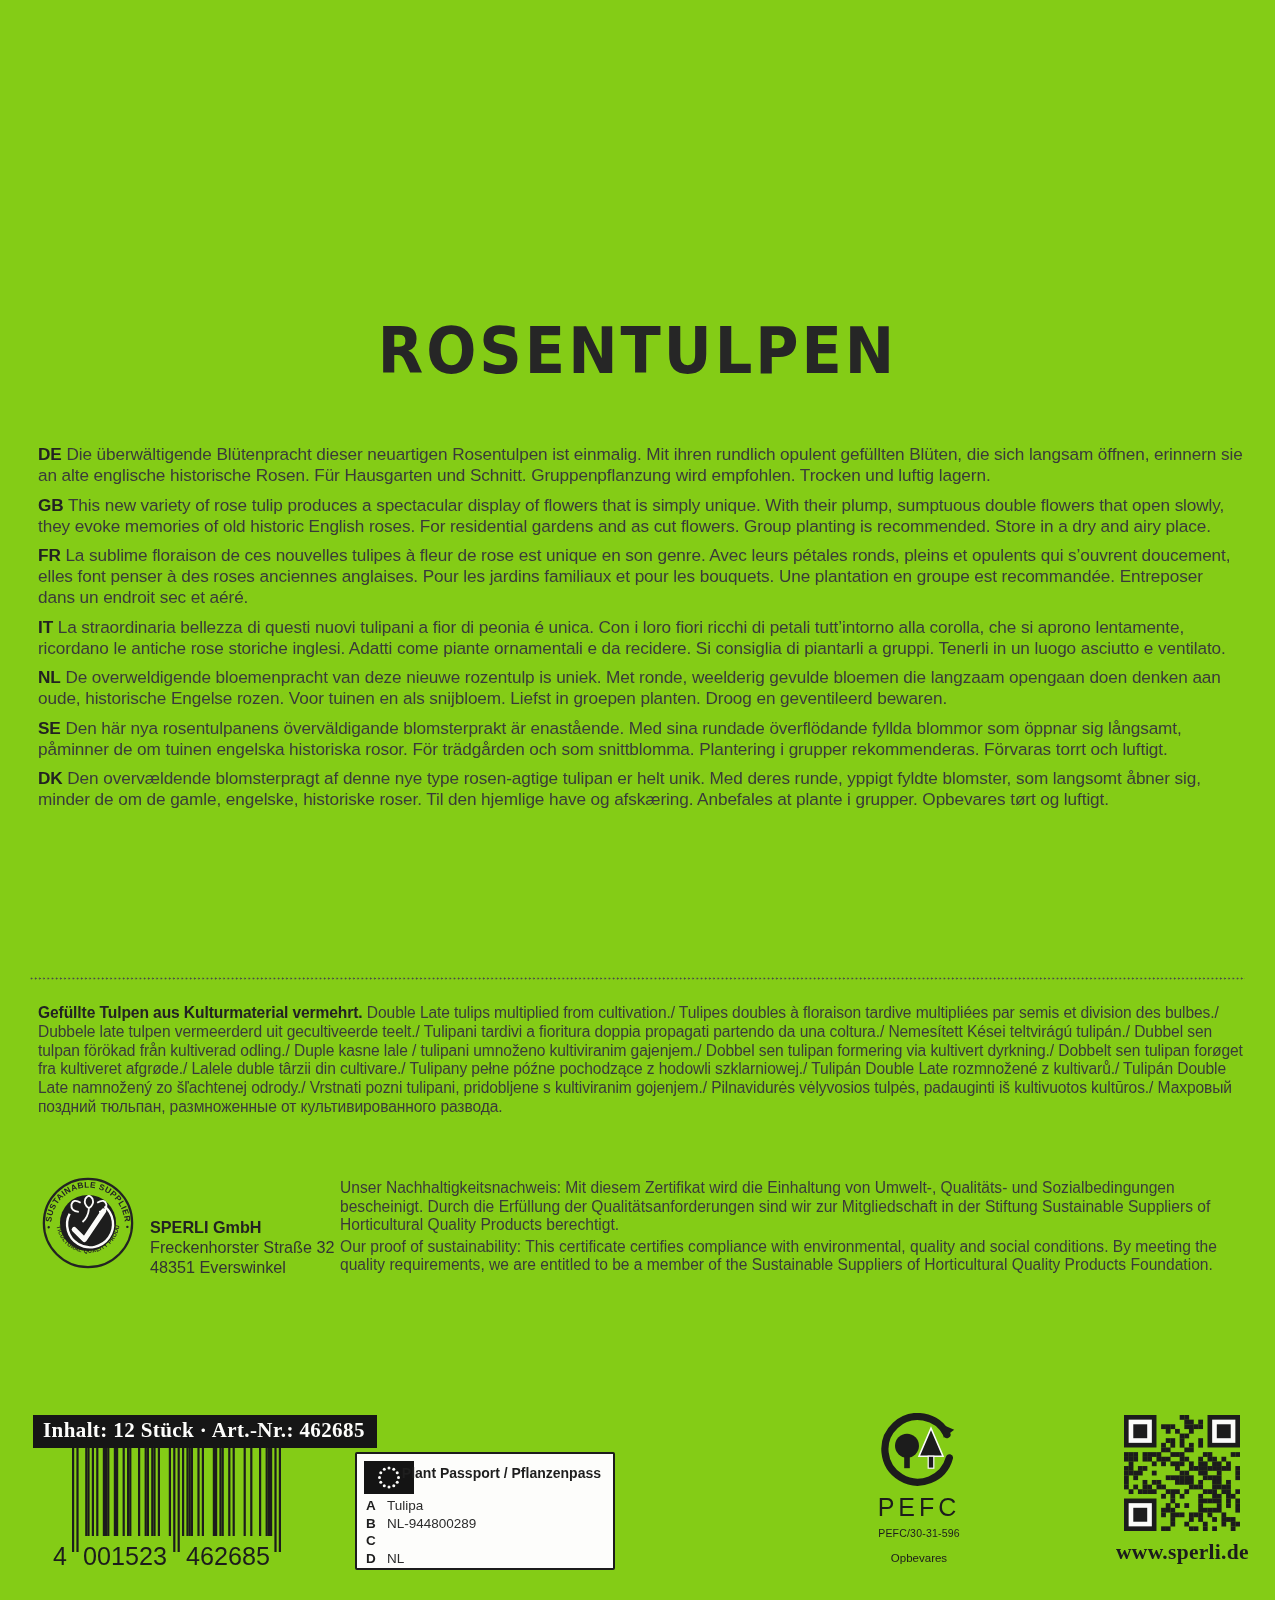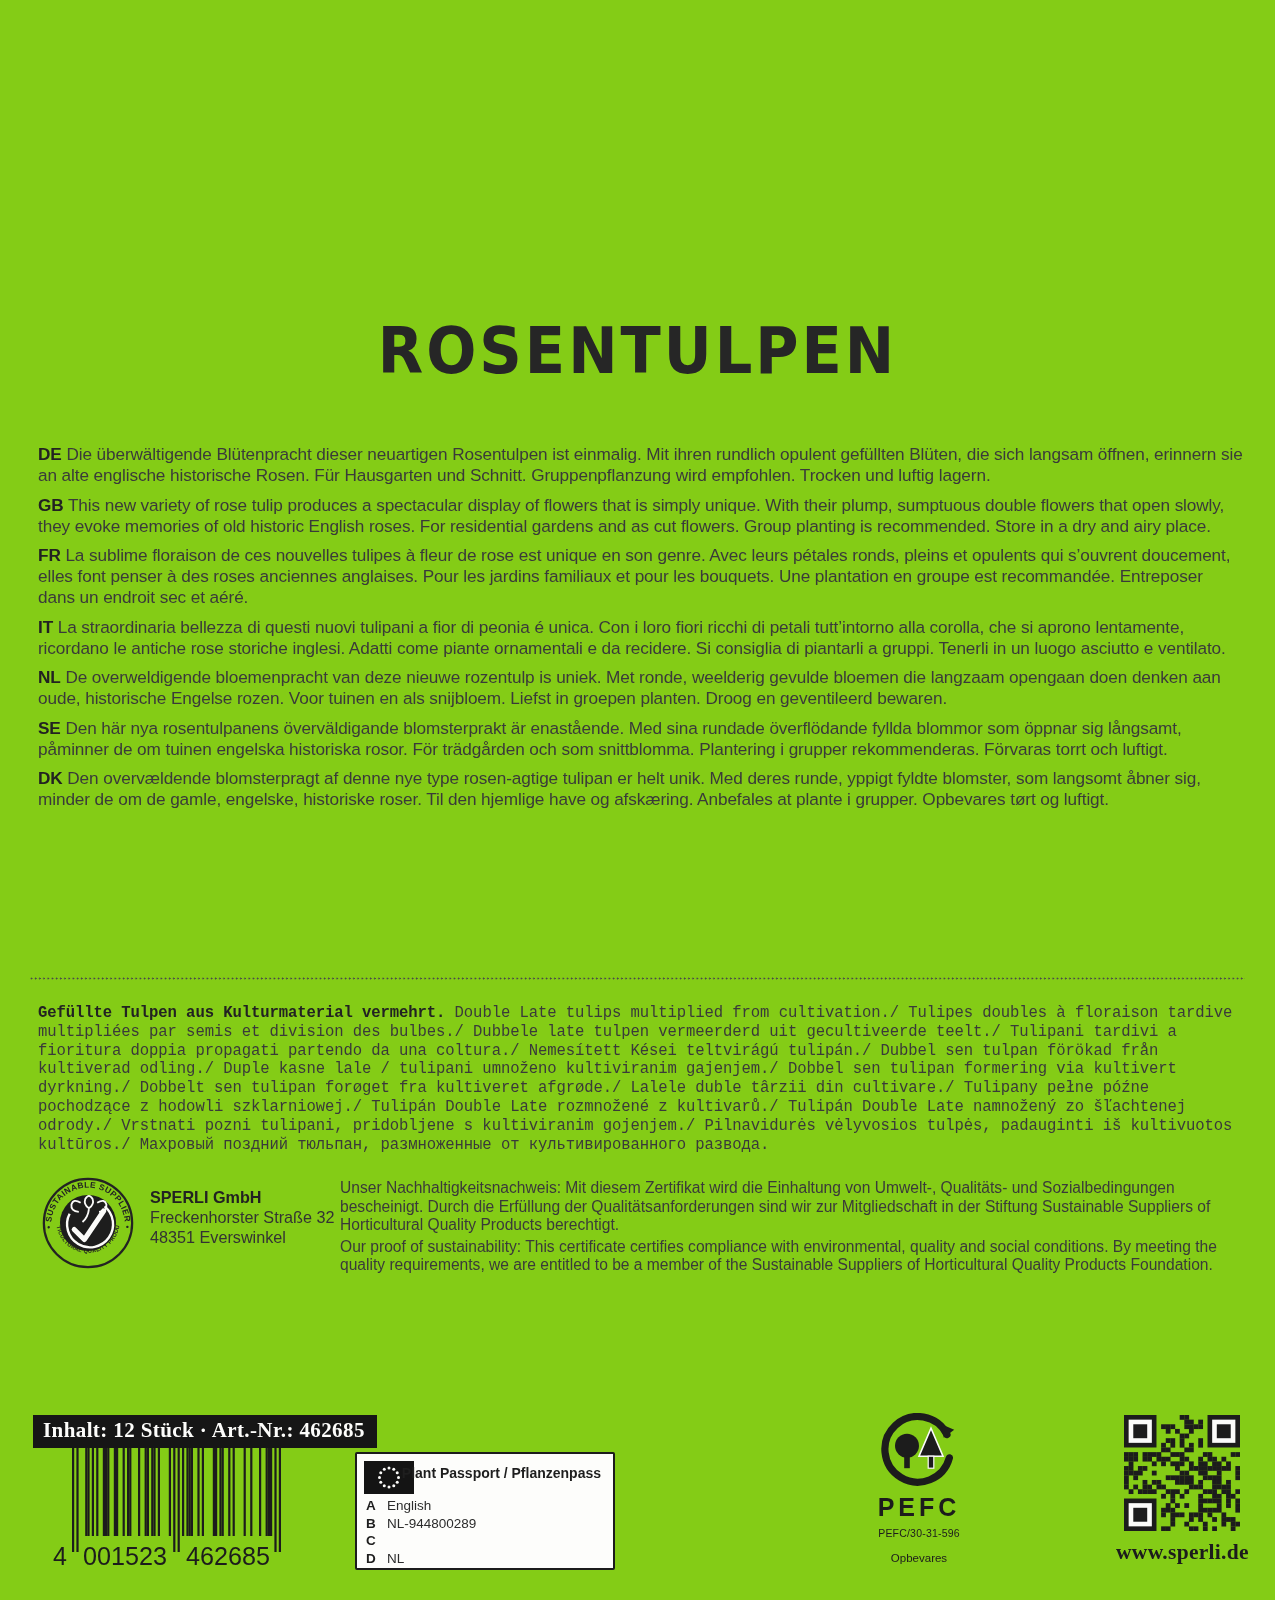--- a/index.html
+++ b/index.html
@@ -20,29 +20,29 @@
   .lang{color:#222;font-weight:700;}
   
   .dotted-rule{
     position:absolute;left:30px;right:30px;top:977px;height:3px;
     background-image:radial-gradient(circle at 1.5px 1.5px,#4a4a4a 0.9px,transparent 1.15px);
     background-size:4.2px 3px;background-repeat:repeat-x;
   }
   
   .propagation{
     position:absolute;left:38px;top:1004px;width:1206px;margin:0;
-    font-size:15.6px;line-height:18.8px;letter-spacing:-0.1px;font-family:Liberation Mono, monospace;
+    font-size:15.6px;line-height:18.8px;letter-spacing:-0.1px;
   }
   .propagation b{color:#222;}
   
   .supplier-badge{position:absolute;left:42px;top:1177px;width:92px;height:92px;}
   .ring-top{font-size:9px;font-weight:700;letter-spacing:0.5px;fill:#232323;font-family:"Liberation Sans",sans-serif;}
   .ring-bottom{font-size:6px;font-weight:700;letter-spacing:0.4px;fill:#232323;font-family:"Liberation Sans",sans-serif;}
   .address{position:absolute;left:150px;top:1187px;font-size:16.2px;line-height:20px;color:#333;}
-  .addr-name{font-weight:700;color:#222;}
+  .addr-name{font-weight:700;color:#222;margin-top:30px;}
   .cert-text{position:absolute;left:340px;top:1179px;width:918px;}
   .cert-text p{margin:0 0 3px 0;font-size:15.6px;line-height:18.6px;}
   
   .content-badge{
     position:absolute;left:33px;top:1415px;
     background:#161616;color:#fdfdfb;
     font-family:"Liberation Serif",serif;font-weight:700;font-size:21px;
     padding:3px 12px 5px 10px;letter-spacing:0.4px;
   }
   .barcode{position:absolute;left:52px;top:1446px;width:250px;height:124px;}
@@ -53,21 +53,21 @@
   .eu-flag{position:absolute;left:7px;top:7px;width:50px;height:33px;}
   .pp-title{
     position:absolute;right:12px;top:11px;font-size:14px;font-weight:700;color:#1e1e1e;
   }
   .pp-rows{position:absolute;left:9px;top:44px;right:8px;}
   .pp-row{display:flex;height:17.5px;font-size:13.5px;align-items:baseline;}
   .pp-row b{width:21px;color:#1e1e1e;}
   .pp-row span{color:#2c2c2c;}
   .pefc{position:absolute;left:849px;top:1413px;width:140px;text-align:center;color:#1c1c1c;}
   .pefc-logo{width:80px;height:80px;margin:0 auto;display:block;}
-  .pefc-name{font-size:25px;font-weight:700;letter-spacing:4px;margin-top:0px;}
+  .pefc-name{font-size:25px;font-weight:400;letter-spacing:4px;margin-top:0px;}
   .pefc-license{font-size:10.5px;margin-top:5px;letter-spacing:0.2px;}
   .pefc-scope{font-size:11.5px;margin-top:13px;}
   .qr-block{position:absolute;left:1116px;top:1415px;width:132px;text-align:center;}
   .qr-code{width:116px;height:116px;display:block;margin:0 auto;}
   .website{
     margin-top:9px;font-family:"Liberation Serif",serif;font-weight:700;
     font-size:21.5px;color:#1c1c1c;letter-spacing:0.3px;
   }
 </style>
 </head>
@@ -187,21 +187,21 @@
           <circle cx="16.77" cy="21.25" r="1.5"></circle>
           <circle cx="15.50" cy="16.50" r="1.5"></circle>
           <circle cx="16.77" cy="11.75" r="1.5"></circle>
           <circle cx="20.25" cy="8.27" r="1.5"></circle>
         </g>
     </svg>
     <div class="pp-title">Plant Passport / Pflanzenpass</div>
     <div class="pp-rows">
       <div class="pp-row">
           <b>A</b>
-          <span>English</span>
+          <span>Tulipa</span>
         </div>
       <div class="pp-row">
           <b>B</b>
           <span>NL-944800289</span>
         </div>
       <div class="pp-row">
           <b>C</b>
           <span></span>
         </div>
       <div class="pp-row">

